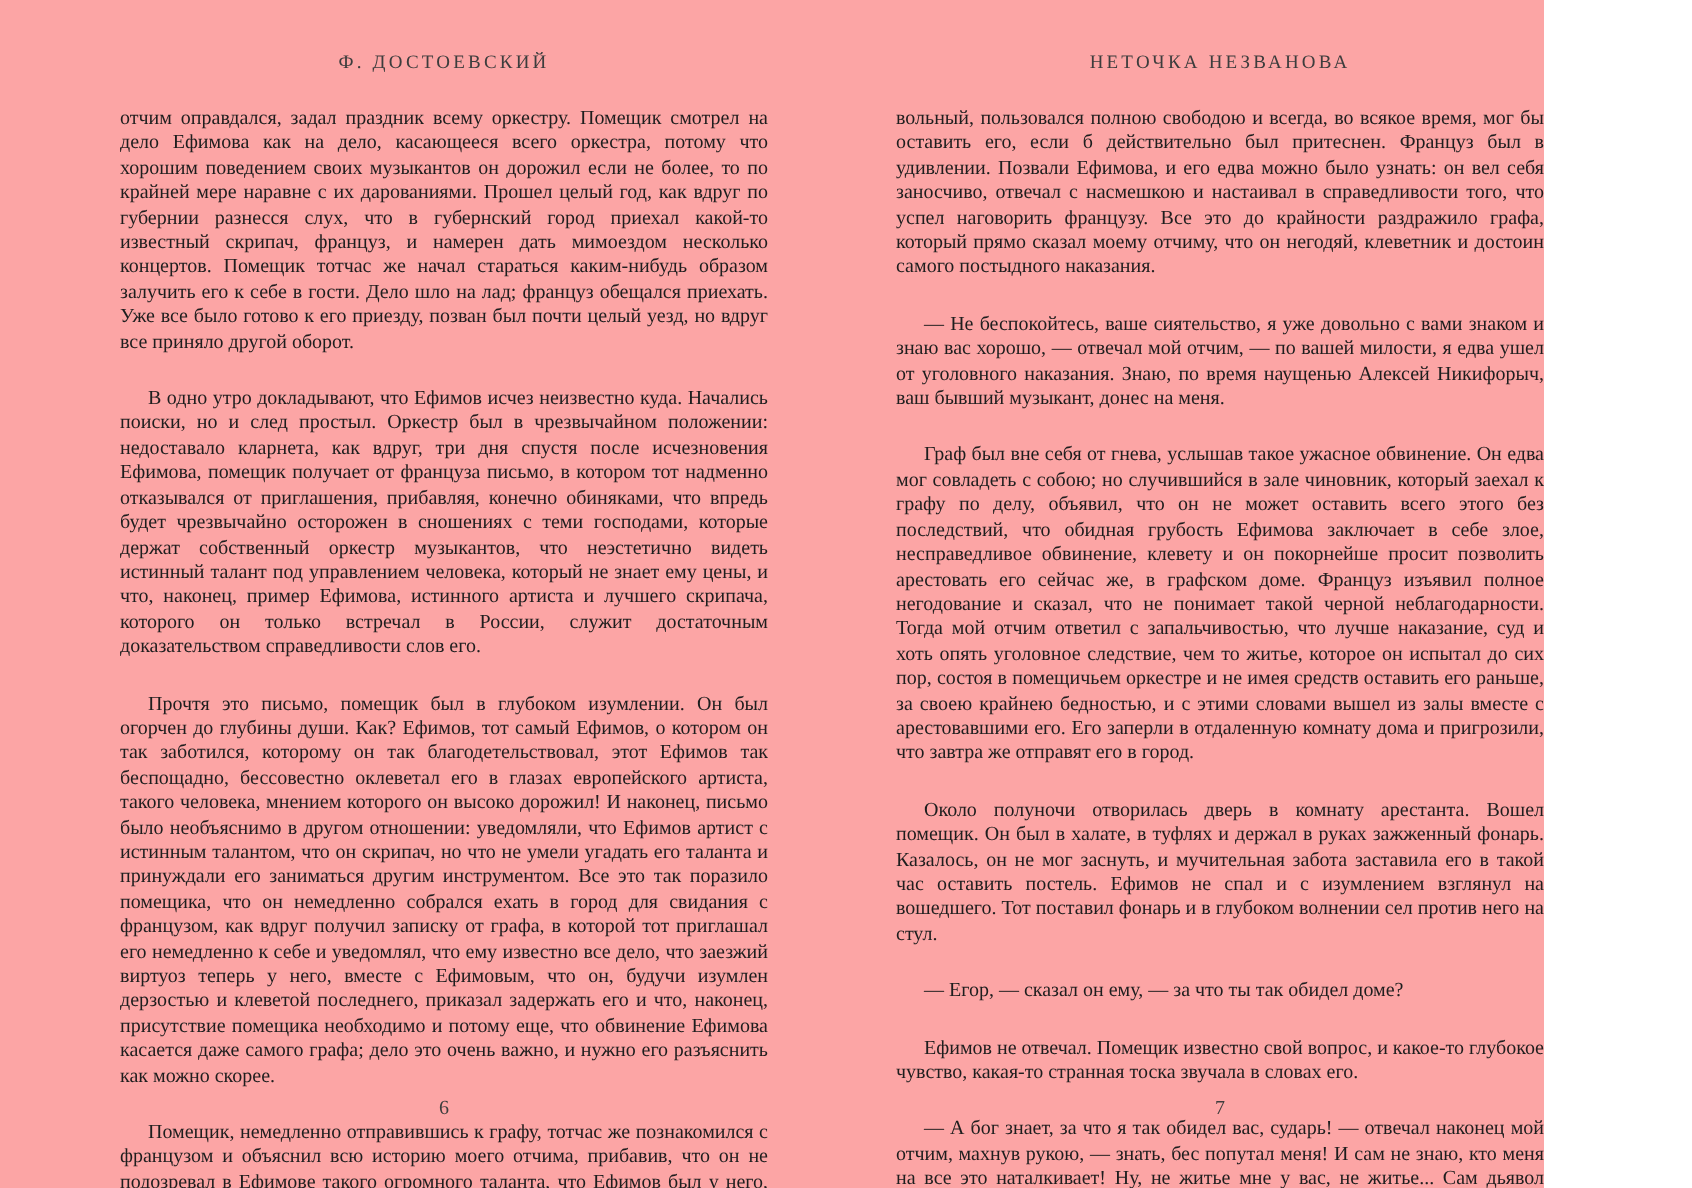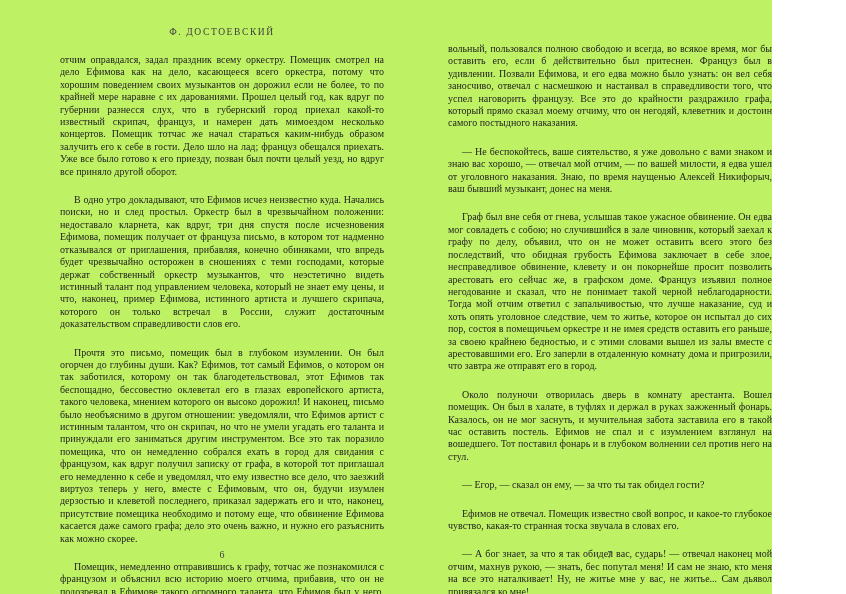--- a/index.html
+++ b/index.html
@@ -12,21 +12,21 @@
     width: 846px;
     height: 594px;
     background: #ffffff;
     overflow: hidden;
     display: flex;
   }
   .page {
     position: relative;
     width: 386px;
     height: 594px;
-    background: #bef264;
+    background: #fca5a5;
     box-sizing: border-box;
   }
   .page-divider {
     position: absolute;
     left: 421px;
     top: 0;
     width: 2px;
     height: 594px;
     background: #c9c9c9;
   }
@@ -98,31 +98,32 @@
           <p>Помещик, немедленно отправившись к графу, тотчас же познакомился с французом и объяснил всю историю моего отчима, прибавив, что он не подозревал в Ефимове такого огромного таланта, что Ефимов был у него, напротив, очень плохим кларнетистом и что он только в первый раз слышит, будто оставивший его музыкант — скрипач. Он прибавил еще, что Ефимов человек</p>
         </div>
     </div>
     <div class="page-number">6</div>
   </div>
 
   <div class="page-divider"></div>
 
   <div class="page page-right">
     <div class="page-inner">
+      <div class="running-header">НЕТОЧКА НЕЗВАНОВА</div>
       <div class="body-text">
 
           <p class="no-indent">вольный, пользовался полною свободою и всегда, во всякое время, мог бы оставить его, если б действительно был притеснен. Француз был в удивлении. Позвали Ефимова, и его едва можно было узнать: он вел себя заносчиво, отвечал с насмешкою и настаивал в справедливости того, что успел наговорить французу. Все это до крайности раздражило графа, который прямо сказал моему отчиму, что он негодяй, клеветник и достоин самого постыдного наказания.</p>
 
           <p>— Не беспокойтесь, ваше сиятельство, я уже довольно с вами знаком и знаю вас хорошо, — отвечал мой отчим, — по вашей милости, я едва ушел от уголовного наказания. Знаю, по время наущенью Алексей Никифорыч, ваш бывший музыкант, донес на меня.</p>
 
           <p>Граф был вне себя от гнева, услышав такое ужасное обвинение. Он едва мог совладеть с собою; но случившийся в зале чиновник, который заехал к графу по делу, объявил, что он не может оставить всего этого без последствий, что обидная грубость Ефимова заключает в себе злое, несправедливое обвинение, клевету и он покорнейше просит позволить арестовать его сейчас же, в графском доме. Француз изъявил полное негодование и сказал, что не понимает такой черной неблагодарности. Тогда мой отчим ответил с запальчивостью, что лучше наказание, суд и хоть опять уголовное следствие, чем то житье, которое он испытал до сих пор, состоя в помещичьем оркестре и не имея средств оставить его раньше, за своею крайнею бедностью, и с этими словами вышел из залы вместе с арестовавшими его. Его заперли в отдаленную комнату дома и пригрозили, что завтра же отправят его в город.</p>
 
           <p>Около полуночи отворилась дверь в комнату арестанта. Вошел помещик. Он был в халате, в туфлях и держал в руках зажженный фонарь. Казалось, он не мог заснуть, и мучительная забота заставила его в такой час оставить постель. Ефимов не спал и с изумлением взглянул на вошедшего. Тот поставил фонарь и в глубоком волнении сел против него на стул.</p>
 
-          <p>— Егор, — сказал он ему, — за что ты так обидел гости?</p>
+          <p>— Егор, — сказал он ему, — за что ты так обидел доме?</p>
 
           <p>Ефимов не отвечал. Помещик известно свой вопрос, и какое-то глубокое чувство, какая-то странная тоска звучала в словах его.</p>
 
           <p>— А бог знает, за что я так обидел вас, сударь! — отвечал наконец мой отчим, махнув рукою, — знать, бес попутал меня! И сам не знаю, кто меня на все это наталкивает! Ну, не житье мне у вас, не житье... Сам дьявол привязался ко мне!</p>
 
           <p>— Егор! — начал снова помещик, — воротись ко мне; я все позабуду, все тебе прощу. Слушай: ты будешь первым из моих музыкантов; я положу тебе не в пример другим жалованье...</p>
 
         </div>
     </div>
     <div class="page-number">7</div>

